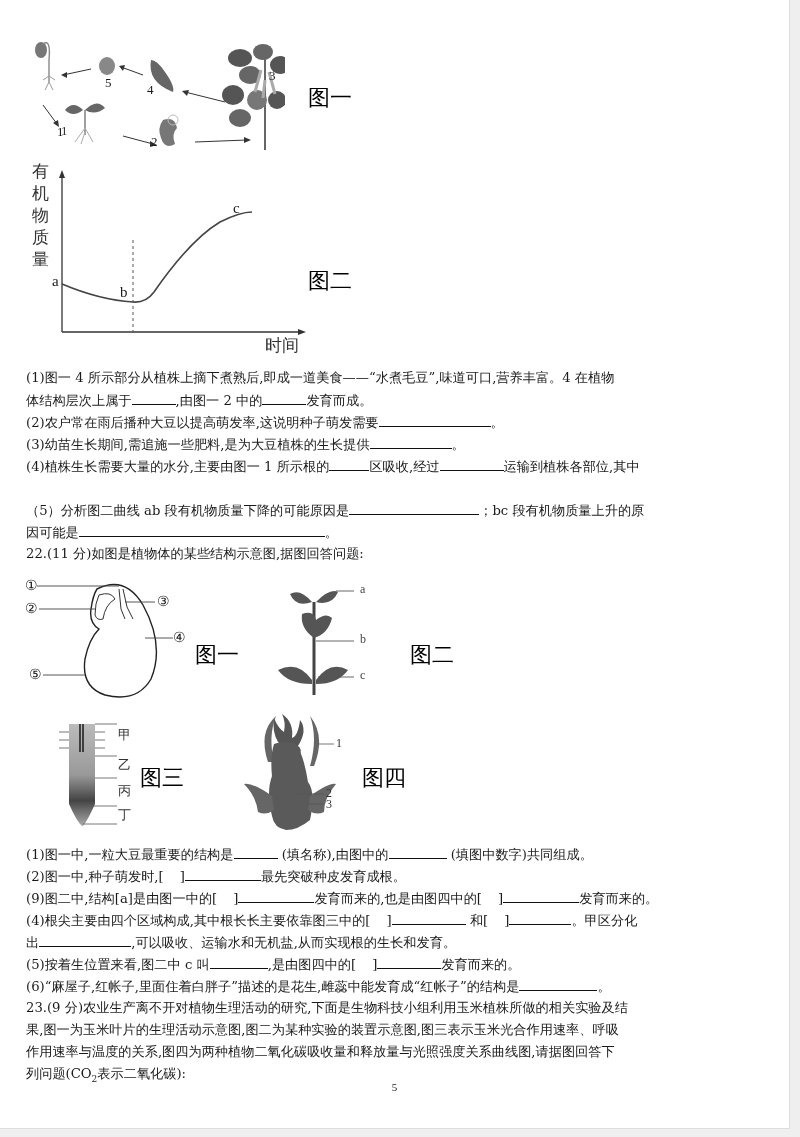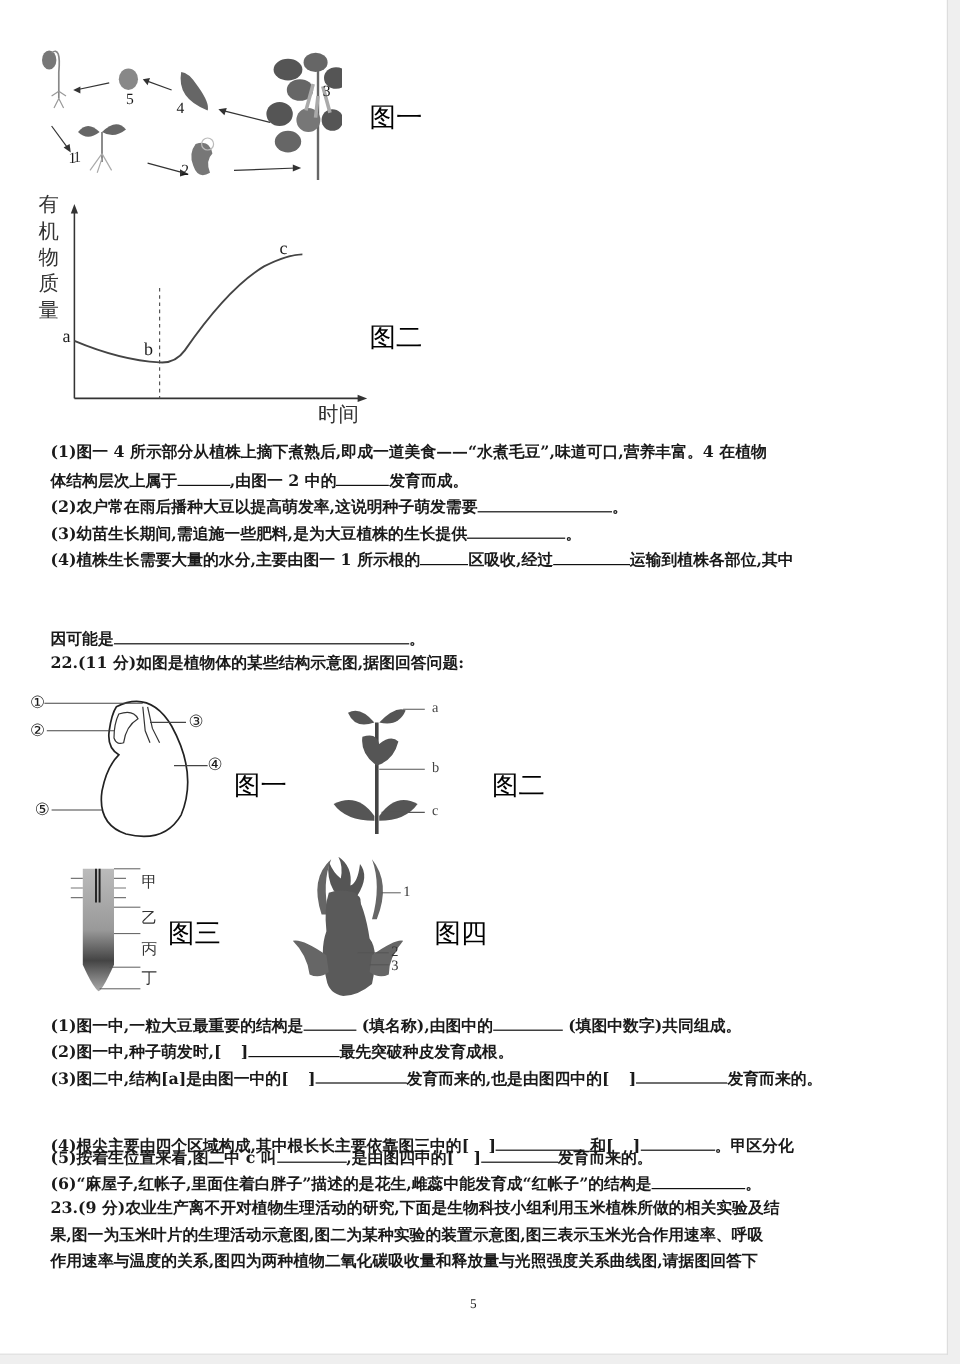--- a/index.html
+++ b/index.html
@@ -1,20 +1,20 @@
 <!DOCTYPE html>
 <html><head>
 <meta charset="utf-8">
 <style>
   html,body{margin:0;padding:0;background:#efefef;}
   body{width:800px;height:1137px;position:relative;overflow:hidden;font-family:"DejaVu Serif","Liberation Serif",serif;color:#1a1a1a;}
   .page{position:absolute;left:0;top:0;width:789px;height:1128px;background:#fff;border-right:1px solid #ddd;border-bottom:1px solid #ddd;}
   .abs{position:absolute;}
   .fig-label{font-family:"DejaVu Serif","Liberation Serif",serif;color:#000000;font-size:22px;}
-  .q{position:absolute;left:26px;font-size:13.2px;line-height:20px;font-weight:bold;white-space:nowrap;margin-left:16px;}
+  .q{position:absolute;left:26px;font-size:13.2px;line-height:20px;font-weight:normal;white-space:nowrap;}
   .blank{display:inline-block;border-bottom:1.3px solid #111;height:14px;vertical-align:baseline;}
   .pagenum{position:absolute;left:0;width:789px;text-align:center;top:1081px;font-size:11px;font-family:"Liberation Serif",serif;}
   .lbl{font-family:"Liberation Serif",serif;font-size:13px;fill:#333;}
   .circ{font-family:"Liberation Serif",serif;font-size:14px;}
 </style>
 </head>
 <body>
 
 <div class="page">
 
@@ -107,20 +107,23 @@
     <span>体结构层次上属于</span><span class="blank" style="width:44px;"></span><span>,由图一 2 中的</span><span class="blank" style="width:44px;"></span><span>发育而成。</span>
   </div>
   <div class="q" style="top:412px;">
     <span>(2)农户常在雨后播种大豆以提高萌发率,这说明种子萌发需要</span><span class="blank" style="width:112px;"></span><span>。</span>
   </div>
   <div class="q" style="top:434px;">
     <span>(3)幼苗生长期间,需追施一些肥料,是为大豆植株的生长提供</span><span class="blank" style="width:82px;"></span><span>。</span>
   </div>
   <div class="q" style="top:456px;">
     <span>(4)植株生长需要大量的水分,主要由图一 1 所示根的</span><span class="blank" style="width:40px;"></span><span>区吸收,经过</span><span class="blank" style="width:64px;"></span><span>运输到植株各部位,其中</span>
+  </div>
+  <div class="q" style="top:500px;">
+    <span>（5）分析图二曲线 ab 段有机物质量下降的可能原因是</span><span class="blank" style="width:130px;"></span><span>；bc 段有机物质量上升的原</span>
   </div>
   <div class="q" style="top:522px;">
     <span>因可能是</span><span class="blank" style="width:246px;"></span><span>。</span>
   </div>
 
   <div class="q" style="top:544px;">
     <span>22.(11 分)如图是植物体的某些结构示意图,据图回答问题:</span>
   </div>
 
   <div class="abs" style="left:25px;top:575px;width:200px;height:125px;">
@@ -205,36 +208,42 @@
   </div>
   <div class="abs fig-label" style="left:362px;top:763px;">图四</div>
 
   <div class="q" style="top:844px;">
     <span>(1)图一中,一粒大豆最重要的结构是</span><span class="blank" style="width:44px;"></span> <span>(填名称),由图中的</span><span class="blank" style="width:58px;"></span> <span>(填图中数字)共同组成。</span>
   </div>
   <div class="q" style="top:866px;">
     <span>(2)图一中,种子萌发时,[</span><span style="display:inline-block;width:16px;"></span><span>]</span><span class="blank" style="width:76px;"></span><span>最先突破种皮发育成根。</span>
   </div>
   <div class="q" style="top:888px;">
-    <span>(3)图二中,结构[a]是由图一中的[</span><span style="display:inline-block;width:16px;"></span><span>]</span><span class="blank" style="width:76px;"></span><span>发育而来的,也是由图四中的[</span><span style="display:inline-block;width:16px;"></span><span>]</span><span class="blank" style="width:76px;"></span><span>发育而来的。</span>
-  </div>
-  <div class="q" style="top:944px;">
+    <span>(9)图二中,结构[a]是由图一中的[</span><span style="display:inline-block;width:16px;"></span><span>]</span><span class="blank" style="width:76px;"></span><span>发育而来的,也是由图四中的[</span><span style="display:inline-block;width:16px;"></span><span>]</span><span class="blank" style="width:76px;"></span><span>发育而来的。</span>
+  </div>
+  <div class="q" style="top:910px;">
     <span>(4)根尖主要由四个区域构成,其中根长长主要依靠图三中的[</span><span style="display:inline-block;width:16px;"></span><span>]</span><span class="blank" style="width:74px;"></span> <span>和[</span><span style="display:inline-block;width:16px;"></span><span>]</span><span class="blank" style="width:62px;"></span><span>。甲区分化</span>
+  </div>
+  <div class="q" style="top:932px;">
+    <span>出</span><span class="blank" style="width:92px;"></span><span>,可以吸收、运输水和无机盐,从而实现根的生长和发育。</span>
   </div>
   <div class="q" style="top:954px;">
     <span>(5)按着生位置来看,图二中 c 叫</span><span class="blank" style="width:58px;"></span><span>,是由图四中的[</span><span style="display:inline-block;width:16px;"></span><span>]</span><span class="blank" style="width:64px;"></span><span>发育而来的。</span>
   </div>
   <div class="q" style="top:976px;">
     <span>(6)“麻屋子,红帐子,里面住着白胖子”描述的是花生,雌蕊中能发育成“红帐子”的结构是</span><span class="blank" style="width:78px;"></span><span>。</span>
   </div>
 
   <div class="q" style="top:998px;">
     <span>23.(9 分)农业生产离不开对植物生理活动的研究,下面是生物科技小组利用玉米植株所做的相关实验及结</span>
   </div>
   <div class="q" style="top:1020px;">
     <span>果,图一为玉米叶片的生理活动示意图,图二为某种实验的装置示意图,图三表示玉米光合作用速率、呼吸</span>
   </div>
   <div class="q" style="top:1042px;">
     <span>作用速率与温度的关系,图四为两种植物二氧化碳吸收量和释放量与光照强度关系曲线图,请据图回答下</span>
   </div>
+  <div class="q" style="top:1064px;">
+    <span>列问题(CO</span><sub style="font-size:9px;">2</sub><span>表示二氧化碳):</span>
+  </div>
 
   <div class="pagenum">5</div>
 </div>
 
 </body></html>

